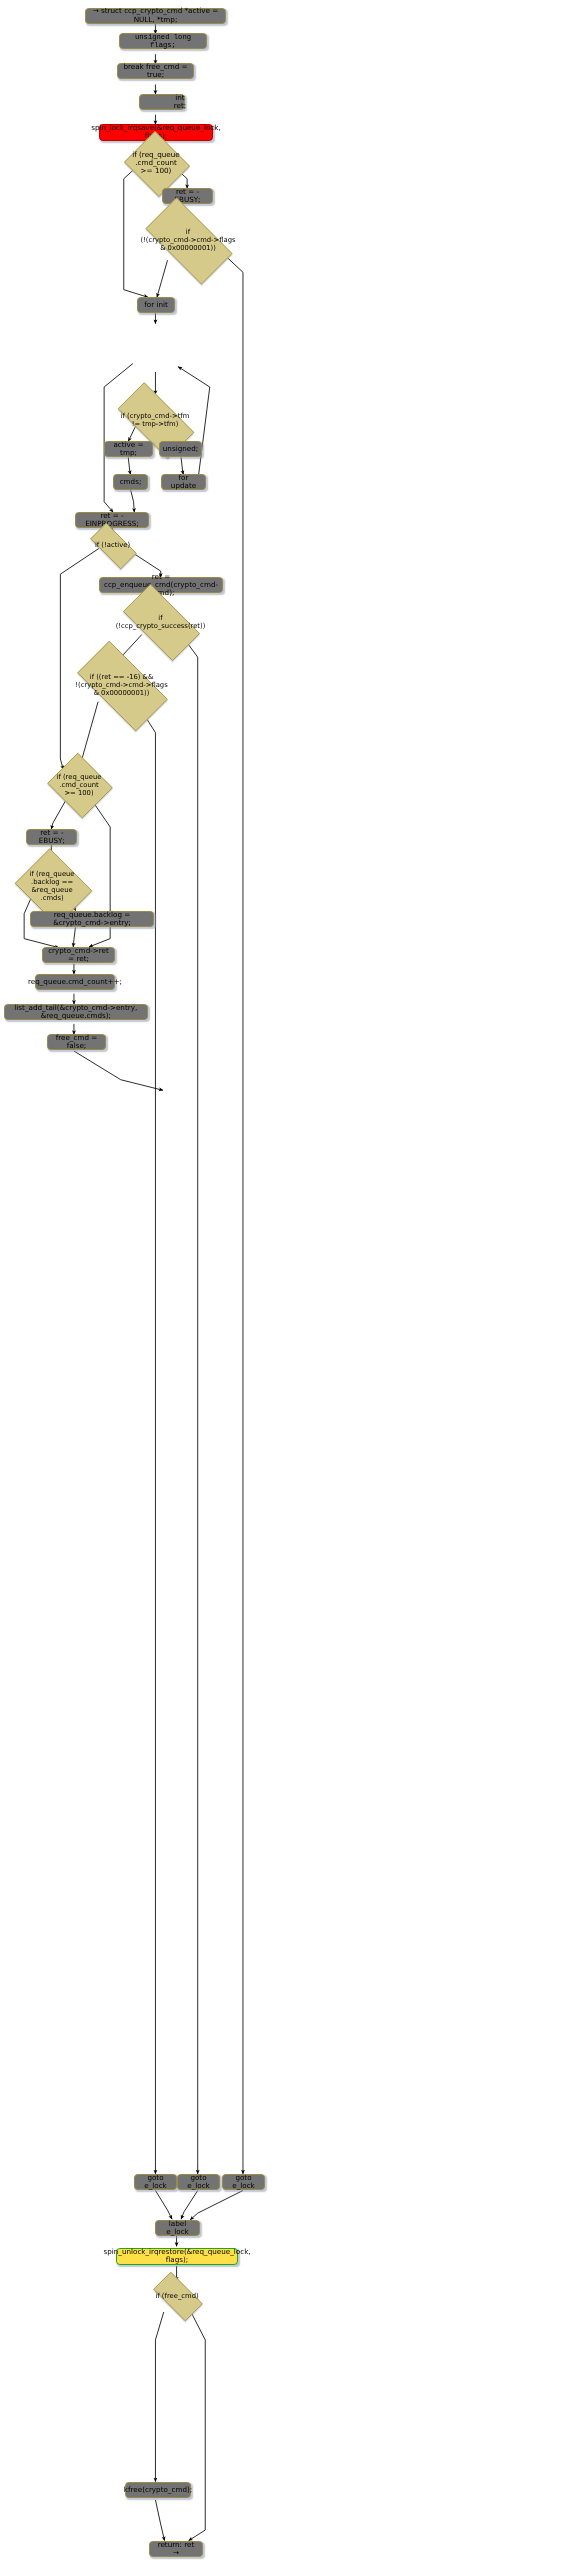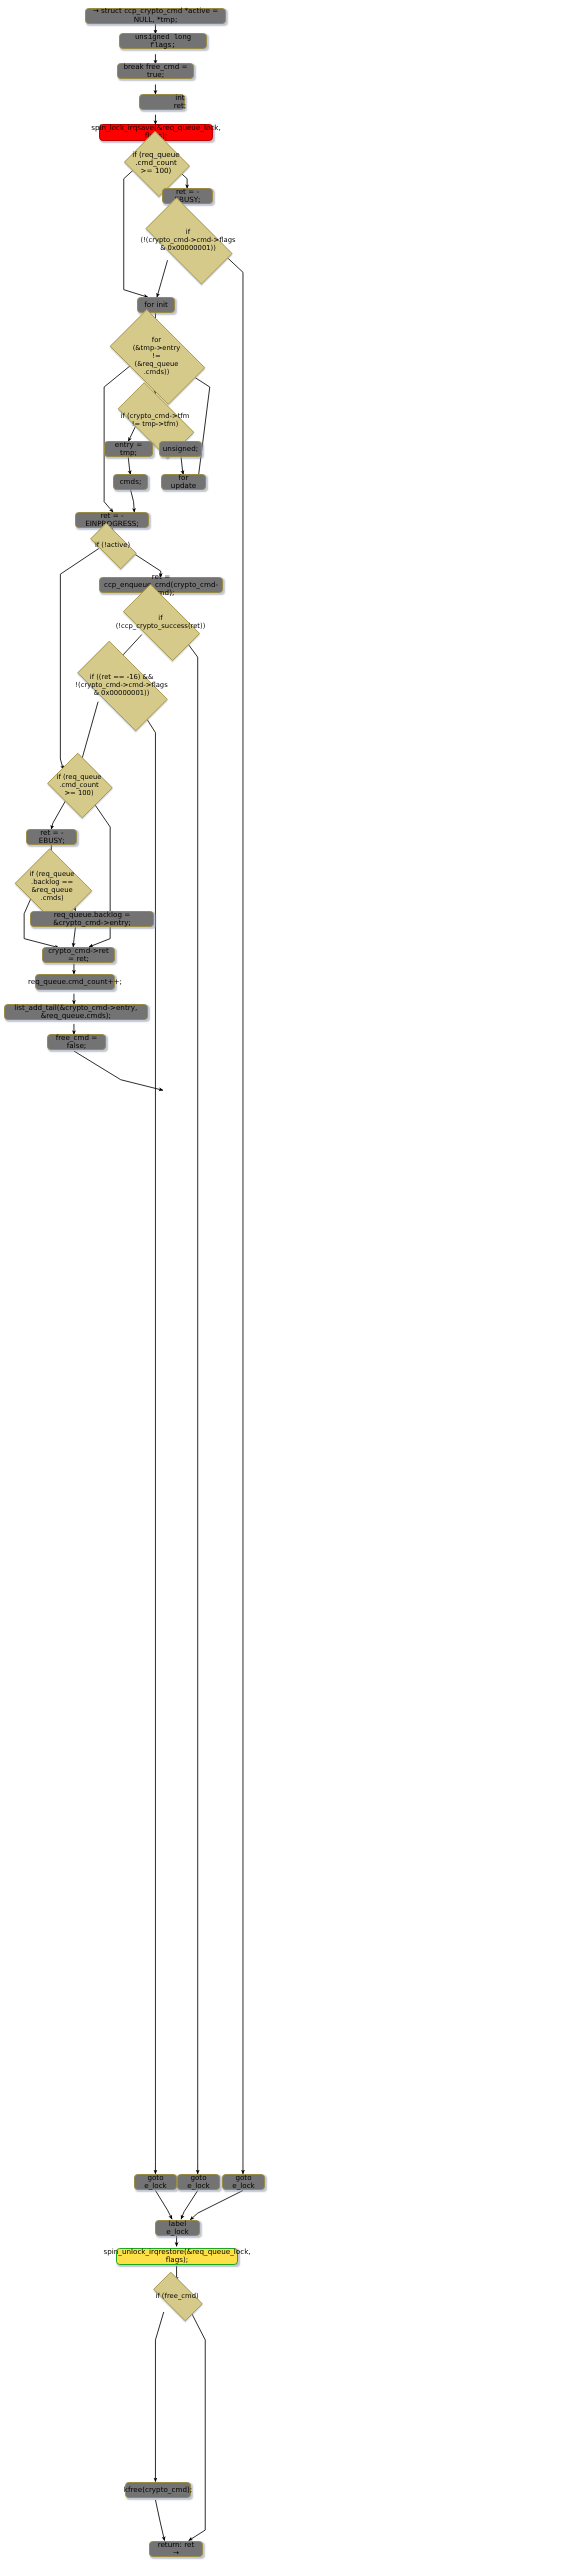--- a/index.html
+++ b/index.html
@@ -211,37 +211,29 @@
     <span class="dshape"></span>
     <span class="dlabel tiny">if
 (!(crypto_cmd-&gt;cmd-&gt;flags
 &amp; 0x00000001))</span>
   </div>
 
   <div class="node rect" style="left:137px; top:297px; width:38px; height:16px;">
     <span>for init</span>
   </div>
 
-  <div class="node diamond" style="left:99px; top:320px; width:115px; height:72px;">
-    <span class="dshape"></span>
-    <span class="dlabel tiny">for
-(&amp;tmp-&gt;entry
-!=
-(&amp;req_queue
-.cmds))</span>
-  </div>
 
   <div class="node diamond" style="left:106px; top:394px; width:98px; height:51px;">
     <span class="dshape"></span>
     <span class="dlabel tiny">if (crypto_cmd-&gt;tfm
 != tmp-&gt;tfm)</span>
   </div>
 
   <div class="node rect" style="left:104px; top:441px; width:49px; height:16px;">
-    <span>entry = tmp;</span>
+    <span>active = tmp;</span>
   </div>
 
   <div class="node rect" style="left:159px; top:441px; width:43px; height:16px;">
     <span>unsigned;</span>
   </div>
 
   <div class="node rect" style="left:113px; top:474px; width:35px; height:16px;">
     <span>cmds;</span>
   </div>
 

